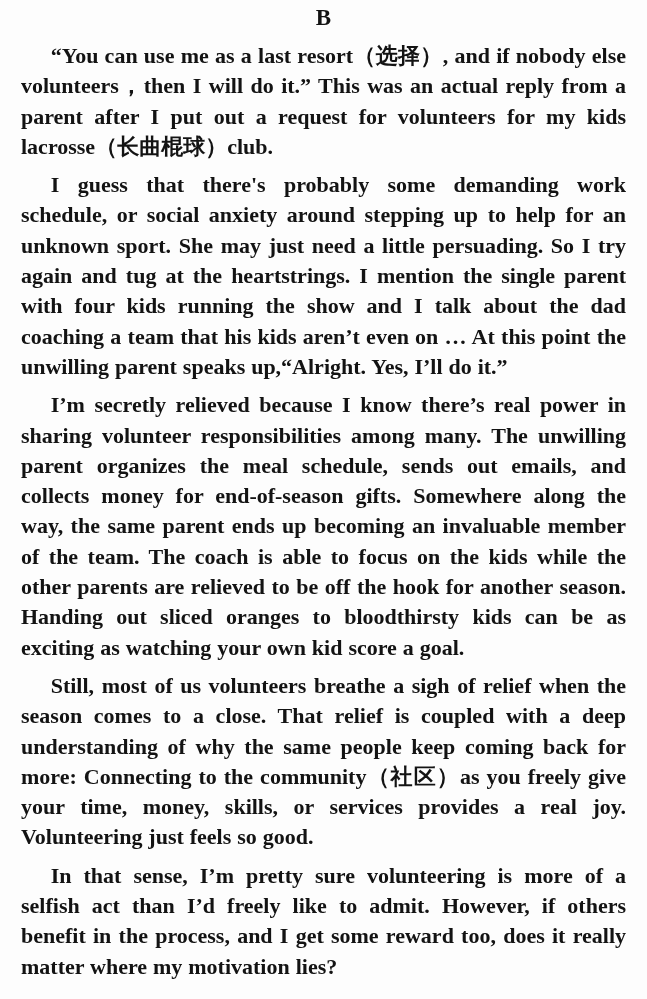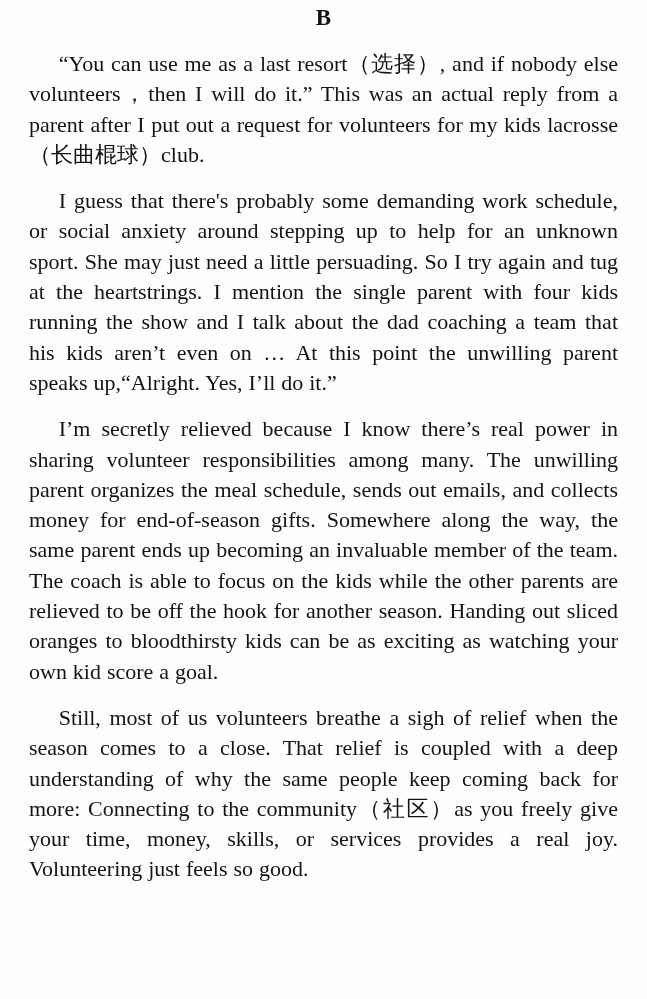--- a/index.html
+++ b/index.html
@@ -20,34 +20,36 @@
     overflow: hidden;
   }
   .passage-title {
     text-align: center;
     font-weight: bold;
     font-size: 23px;
     margin: 0;
     line-height: 30px;
   }
   .para {
-    margin: 16px;
+    margin: 8px;
     text-align: justify;
     text-align-last: left;
     text-indent: 1.35em;
     word-spacing: 0.02em;
+    font-weight: bold;
   }
 </style>
 </head>
 <body>
 
 <div class="page">
   <h1 class="passage-title">B</h1>
 
   <p class="para">“You can use me as a last resort（选择）, and if nobody else volunteers，then I will do it.” This was an actual reply from a parent after I put out a request for volunteers for my kids lacrosse（长曲棍球）club.</p>
 
   <p class="para">I guess that there's probably some demanding work schedule, or social anxiety around stepping up to help for an unknown sport. She may just need a little persuading. So I try again and tug at the heartstrings. I mention the single parent with four kids running the show and I talk about the dad coaching a team that his kids aren’t even on … At this point the unwilling parent speaks up,“Alright. Yes, I’ll do it.”</p>
 
   <p class="para">I’m secretly relieved because I know there’s real power in sharing volunteer responsibilities among many. The unwilling parent organizes the meal schedule, sends out emails, and collects money for end-of-season gifts. Somewhere along the way, the same parent ends up becoming an invaluable member of the team. The coach is able to focus on the kids while the other parents are relieved to be off the hook for another season. Handing out sliced oranges to bloodthirsty kids can be as exciting as watching your own kid score a goal.</p>
 
   <p class="para">Still, most of us volunteers breathe a sigh of relief when the season comes to a close. That relief is coupled with a deep understanding of why the same people keep coming back for more: Connecting to the community（社区）as you freely give your time, money, skills, or services provides a real joy. Volunteering just feels so good.</p>
 
+  <p class="para">In that sense, I’m pretty sure volunteering is more of a selfish act than I’d freely like to admit. However, if others benefit in the process, and I get some reward too, does it really matter where my motivation lies?</p>
 </div>
 
 </body></html>

